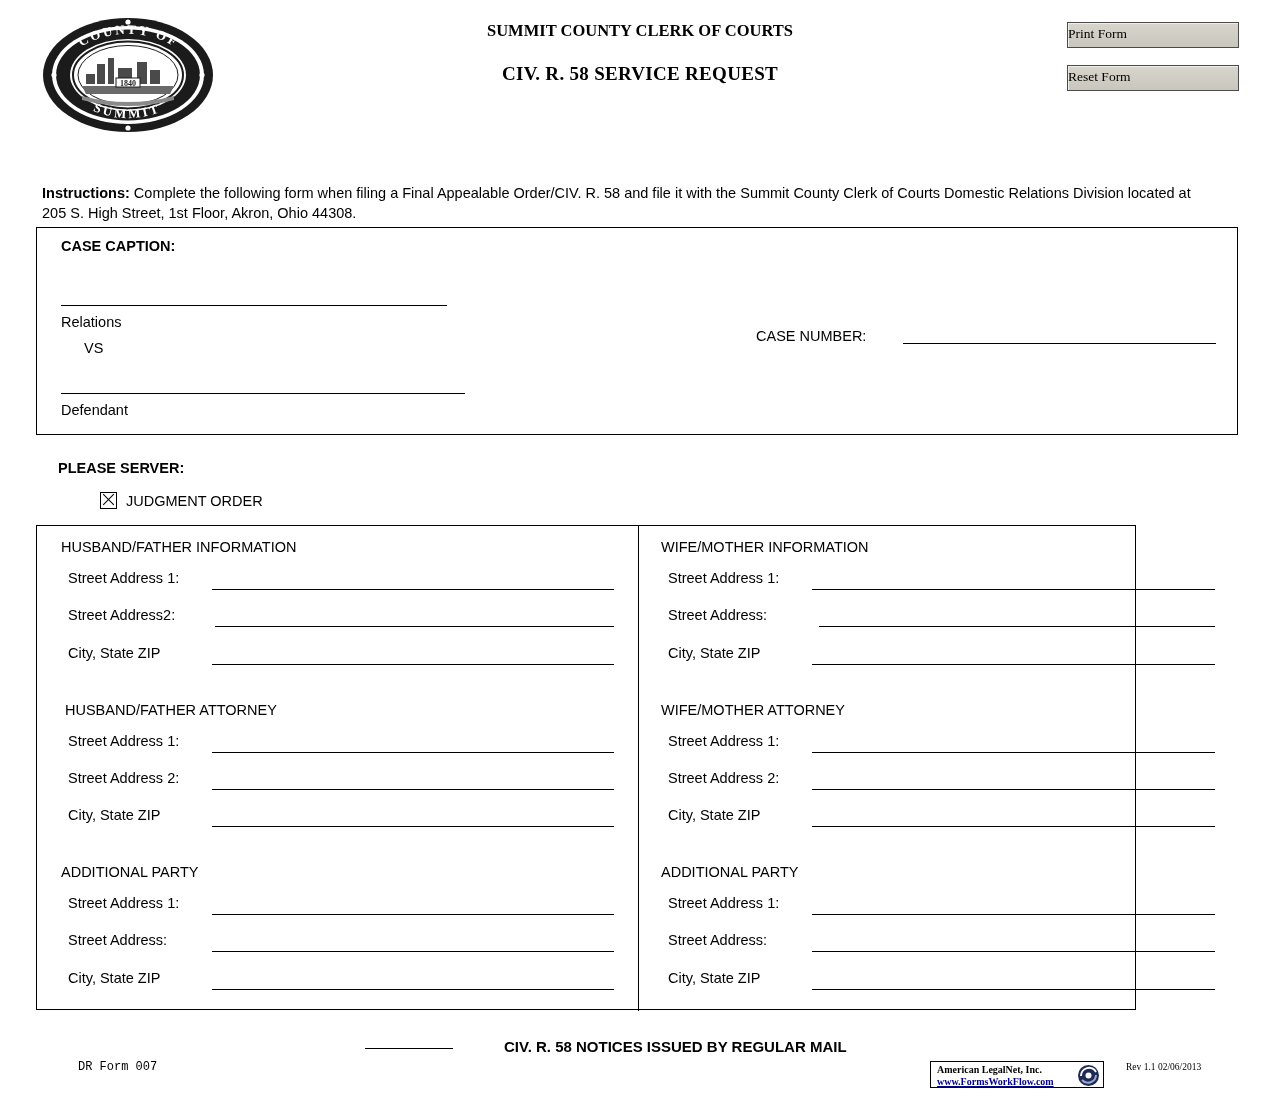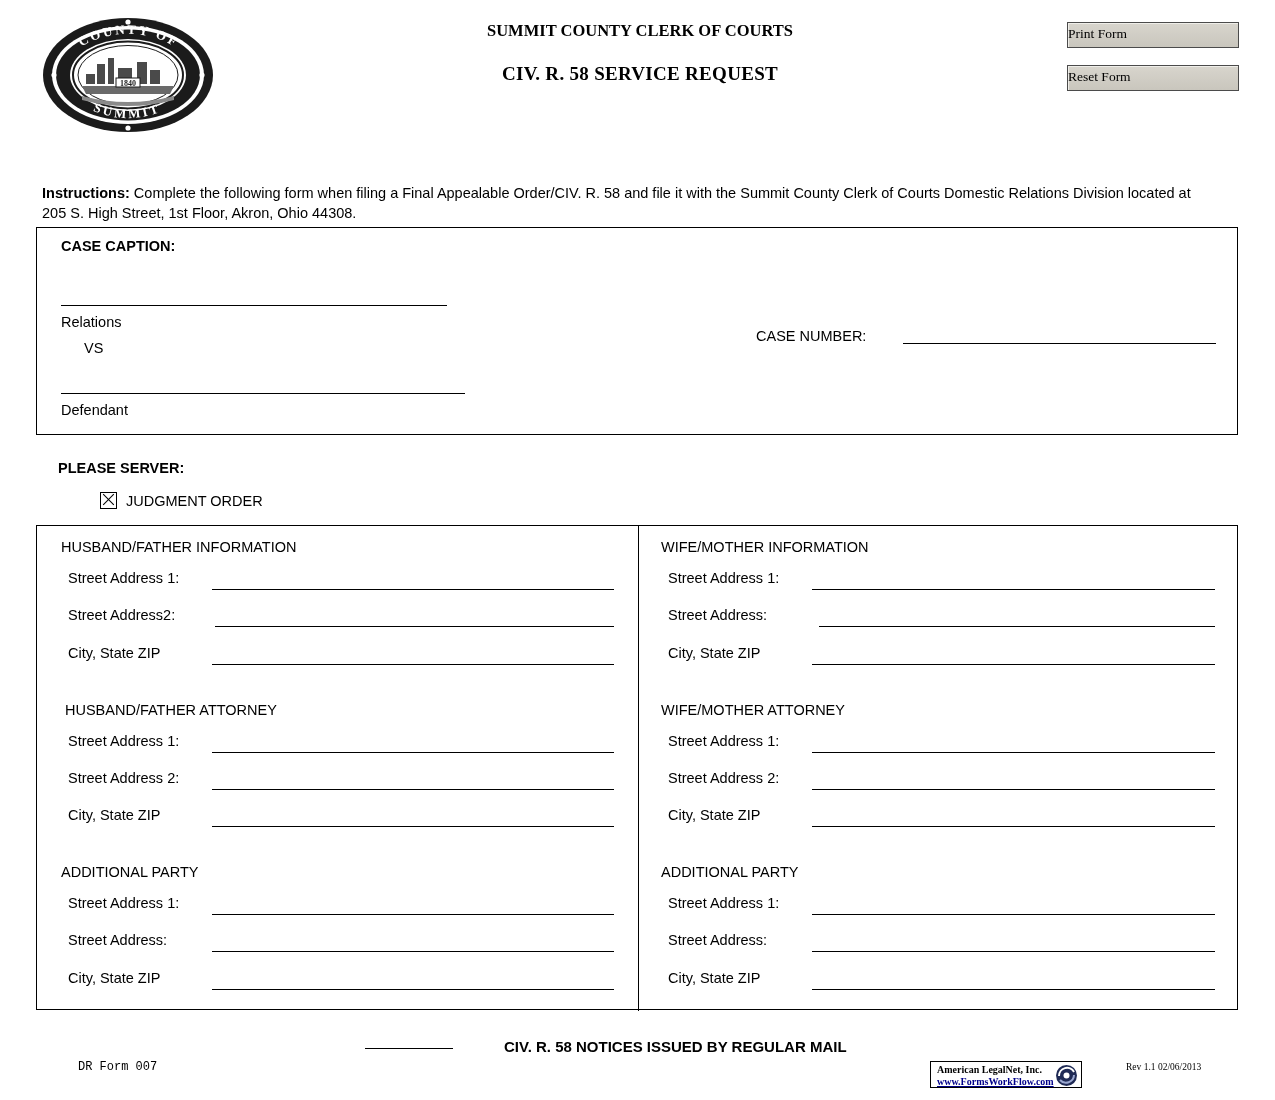--- a/index.html
+++ b/index.html
@@ -160,21 +160,21 @@
     background: #000;
   }
   .checkbox::before { transform: rotate(45deg); }
   .checkbox::after { transform: rotate(-45deg); }
 
   
   .parties-box {
     position: absolute;
     left: 36px;
     top: 525px;
-    width: 1202px;
+    width: 1100px;
     height: 485px;
     border: 1px solid #000;
     box-sizing: border-box;
   }
   .party-divider {
     position: absolute;
     left: 601px;
     top: 0;
     width: 0;
     height: 485px;
@@ -224,21 +224,21 @@
     left: 40px;
     top: 1060px;
     font-size: 12px;
     font-family: Liberation Mono, monospace;
     margin-left: 38px;
   }
   .legalnet {
     position: absolute;
     left: 930px;
     top: 1061px;
-    width: 152px;
+    width: 174px;
     height: 27px;
     border: 1px solid #000;
     background: #fff;
     box-sizing: border-box;
   }
   .legalnet-line1 {
     position: absolute;
     left: 6px;
     top: 2px;
     font-size: 10px;

